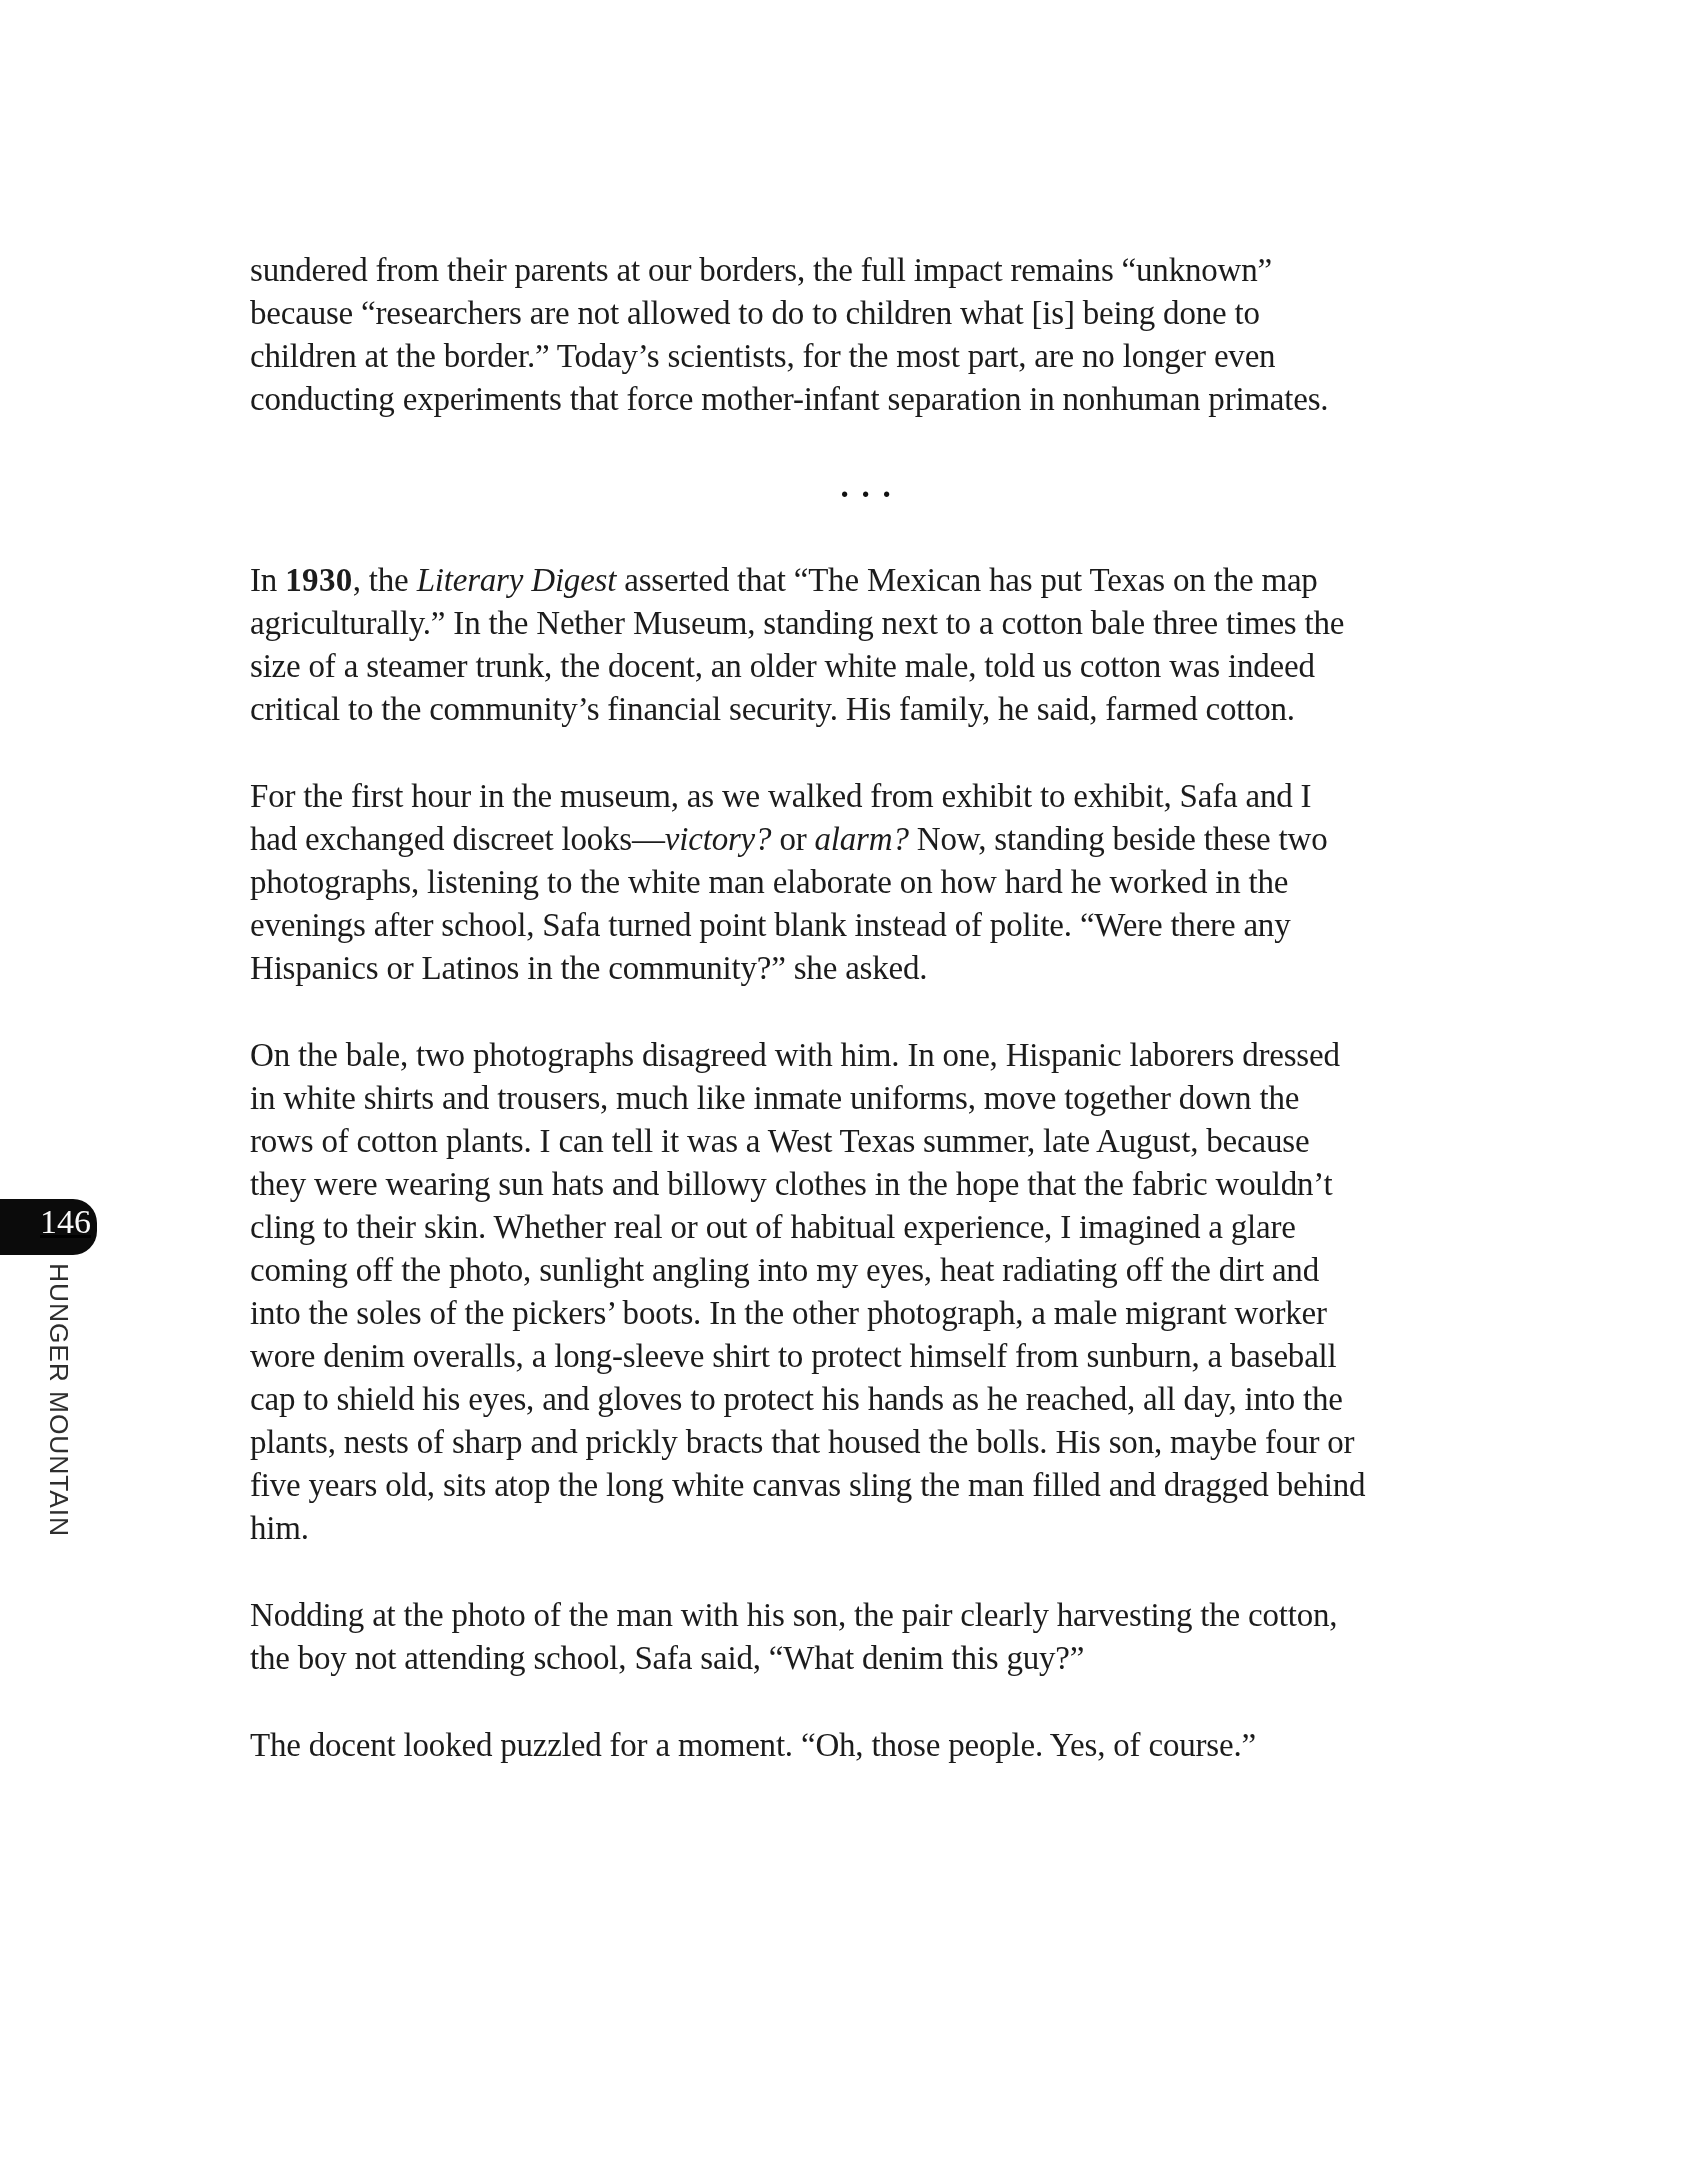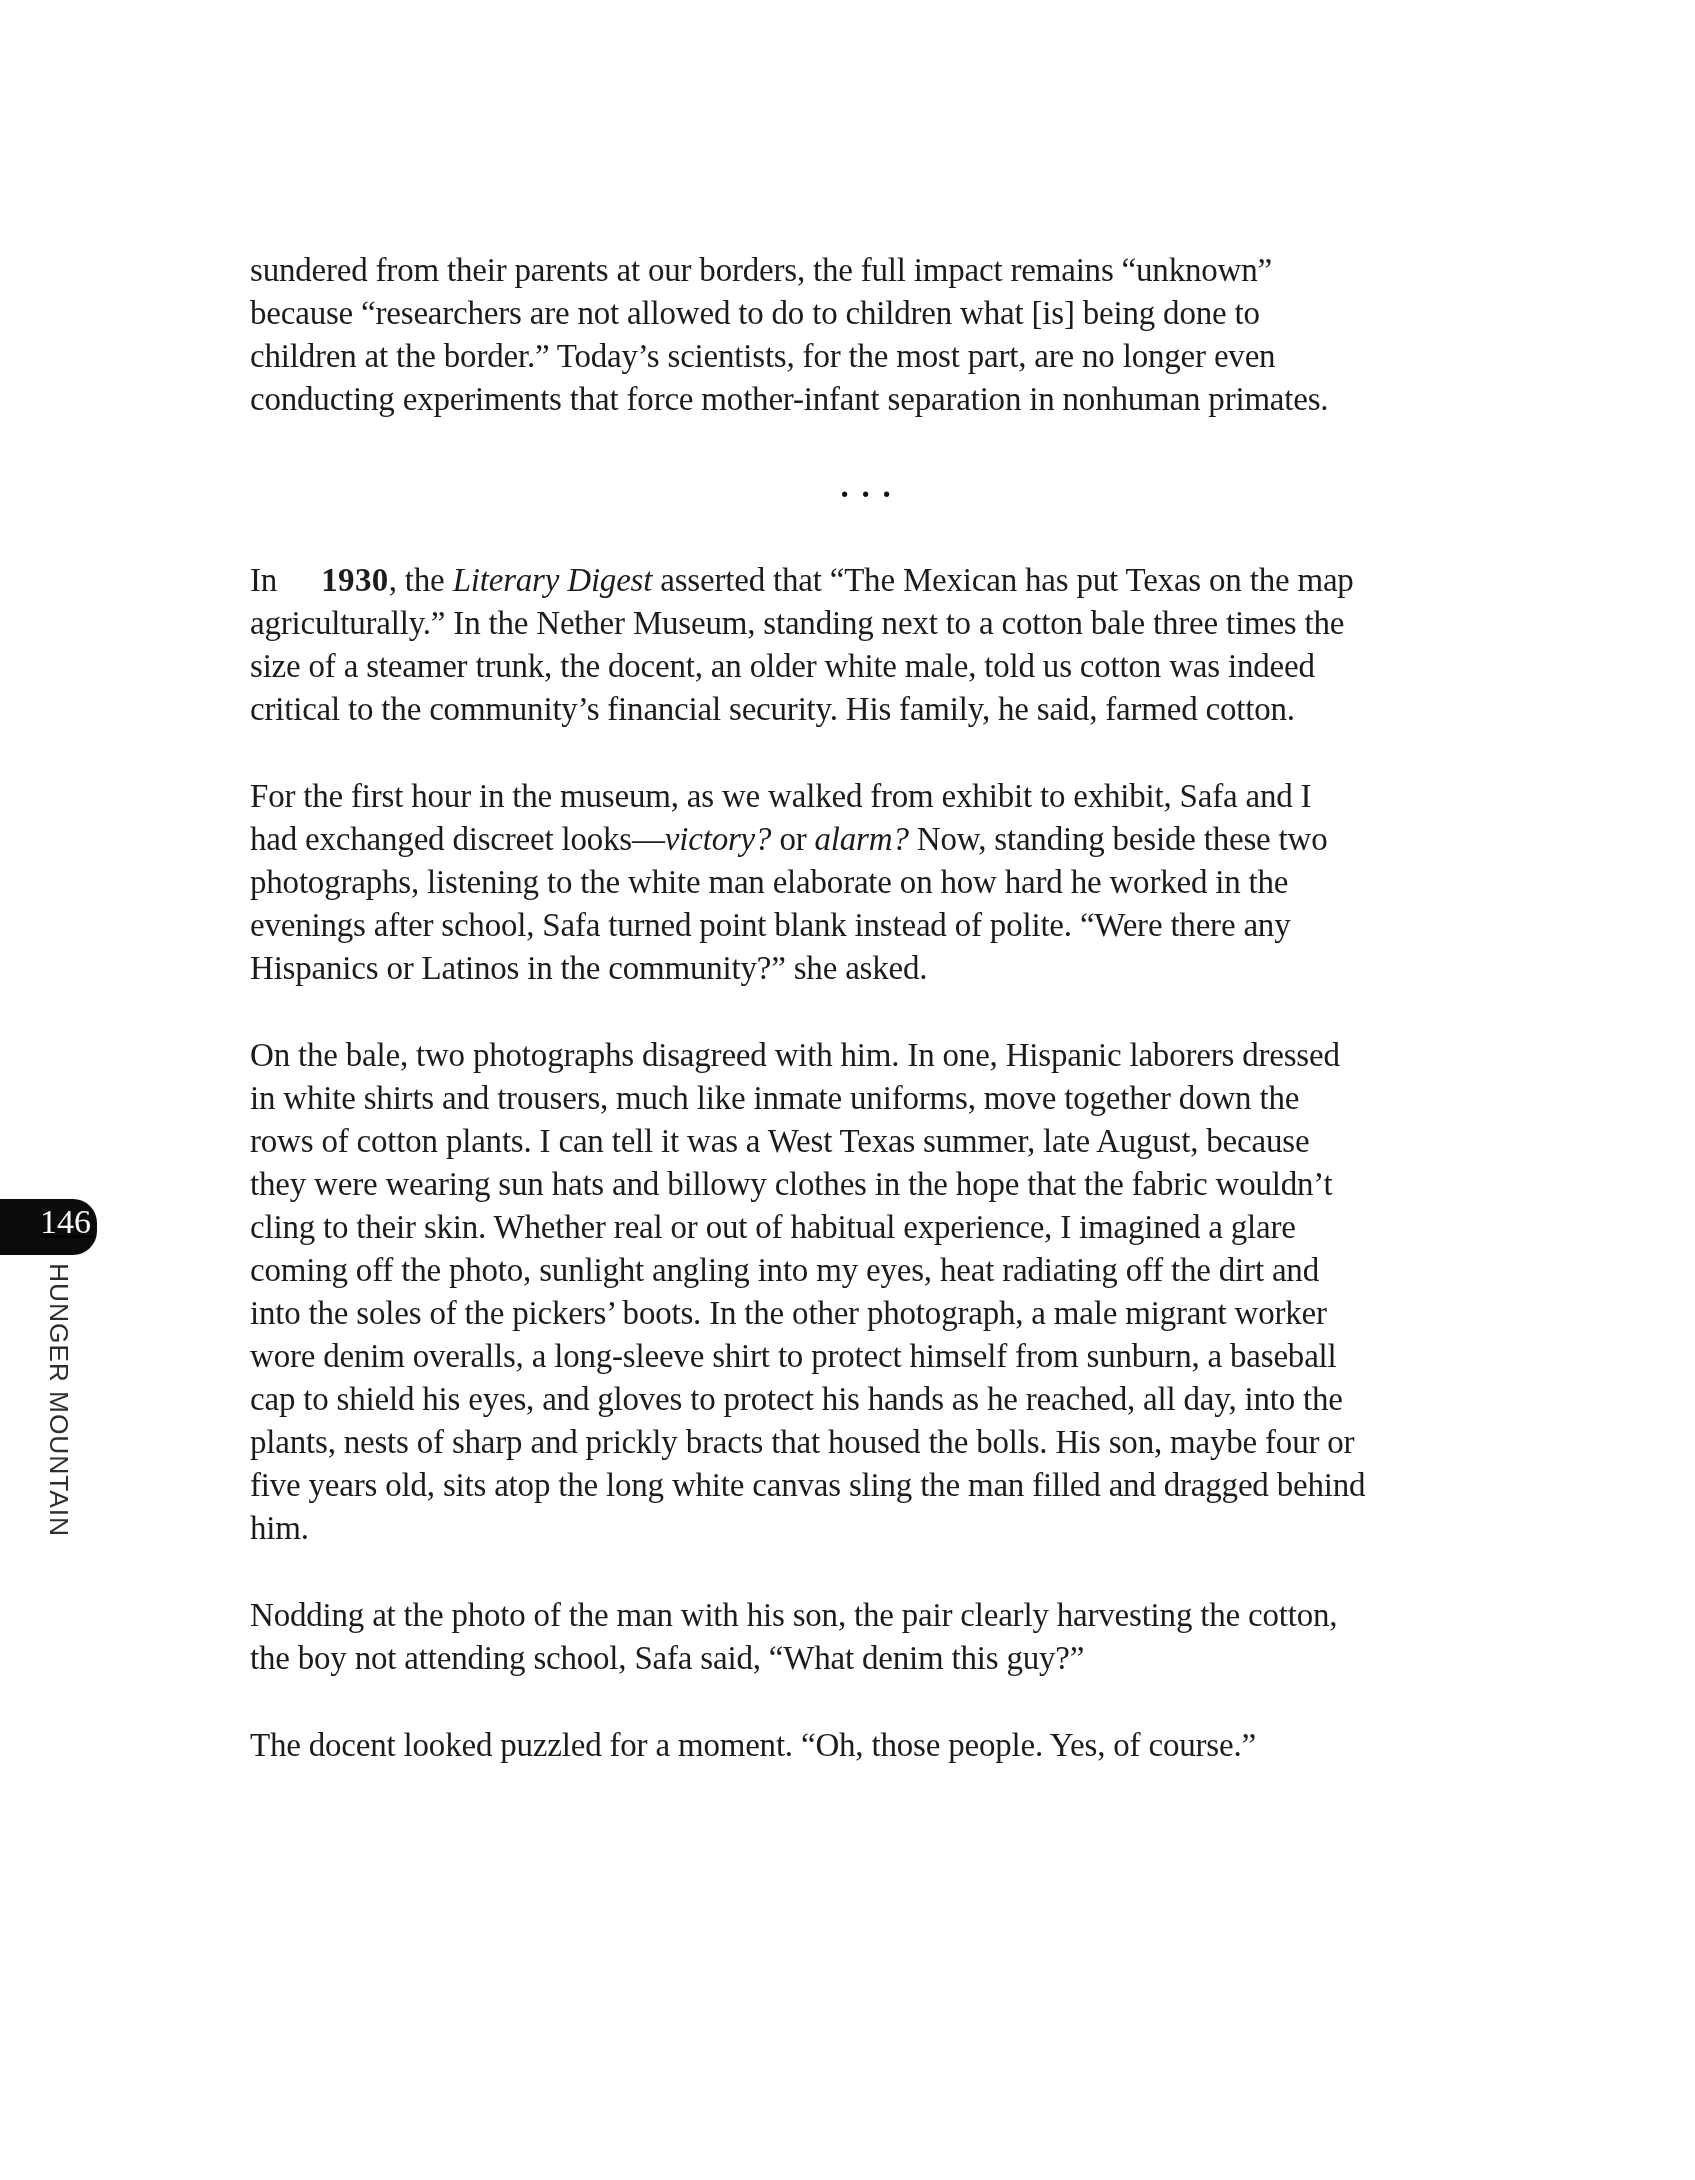--- a/index.html
+++ b/index.html
@@ -24,21 +24,20 @@
     line-height: 43px;
     letter-spacing: -0.2px;
   }
   .text-col p {
     margin: 0 0 44px 0;
     white-space: pre-line;
   }
   .text-col b {
     font-weight: 700;
     letter-spacing: 0.4px;
-    margin-left: 36px;
   }
   .text-col em {
   }
   .sep {
     width: 1244px;
     text-align: center;
     letter-spacing: 12.8px;
     line-height: 43px;
     margin: 39px 0 51px 0;
     font-weight: 700;

